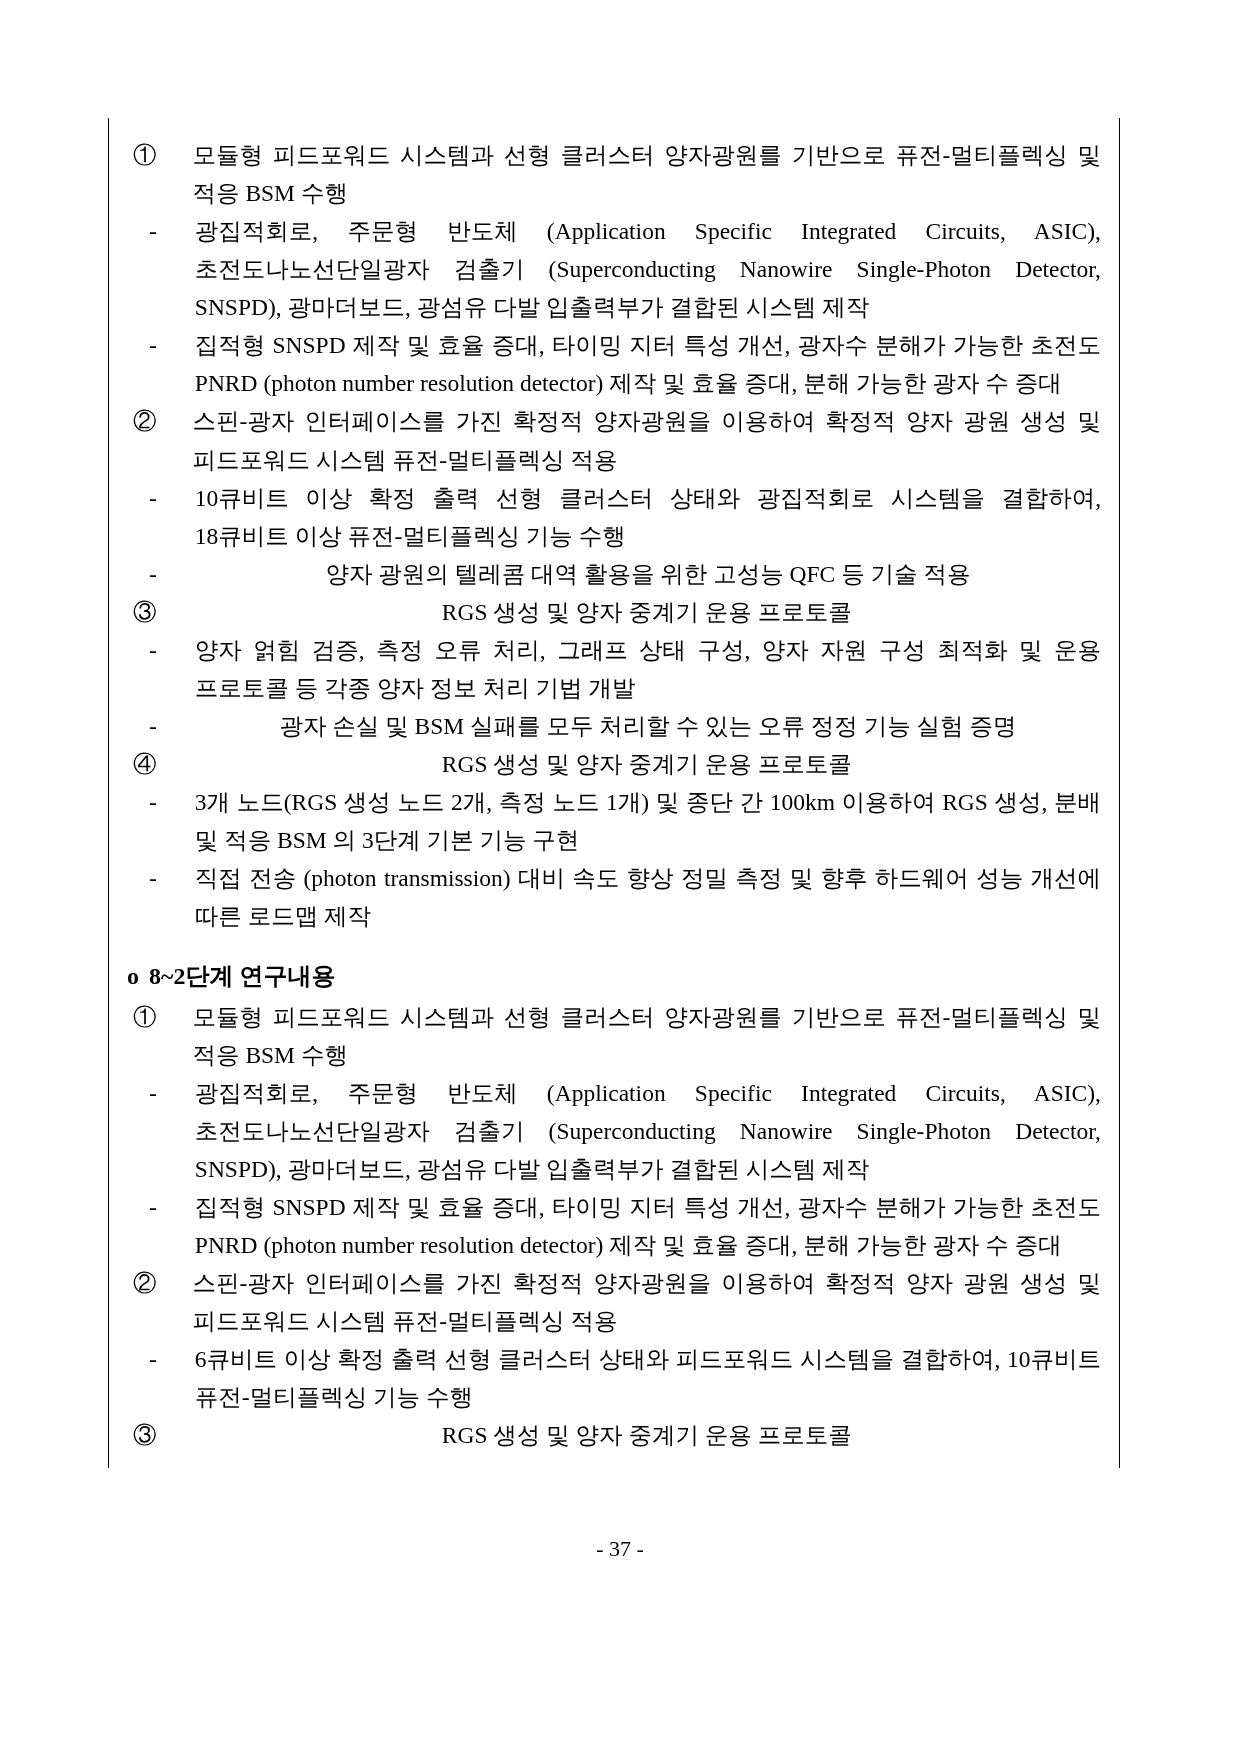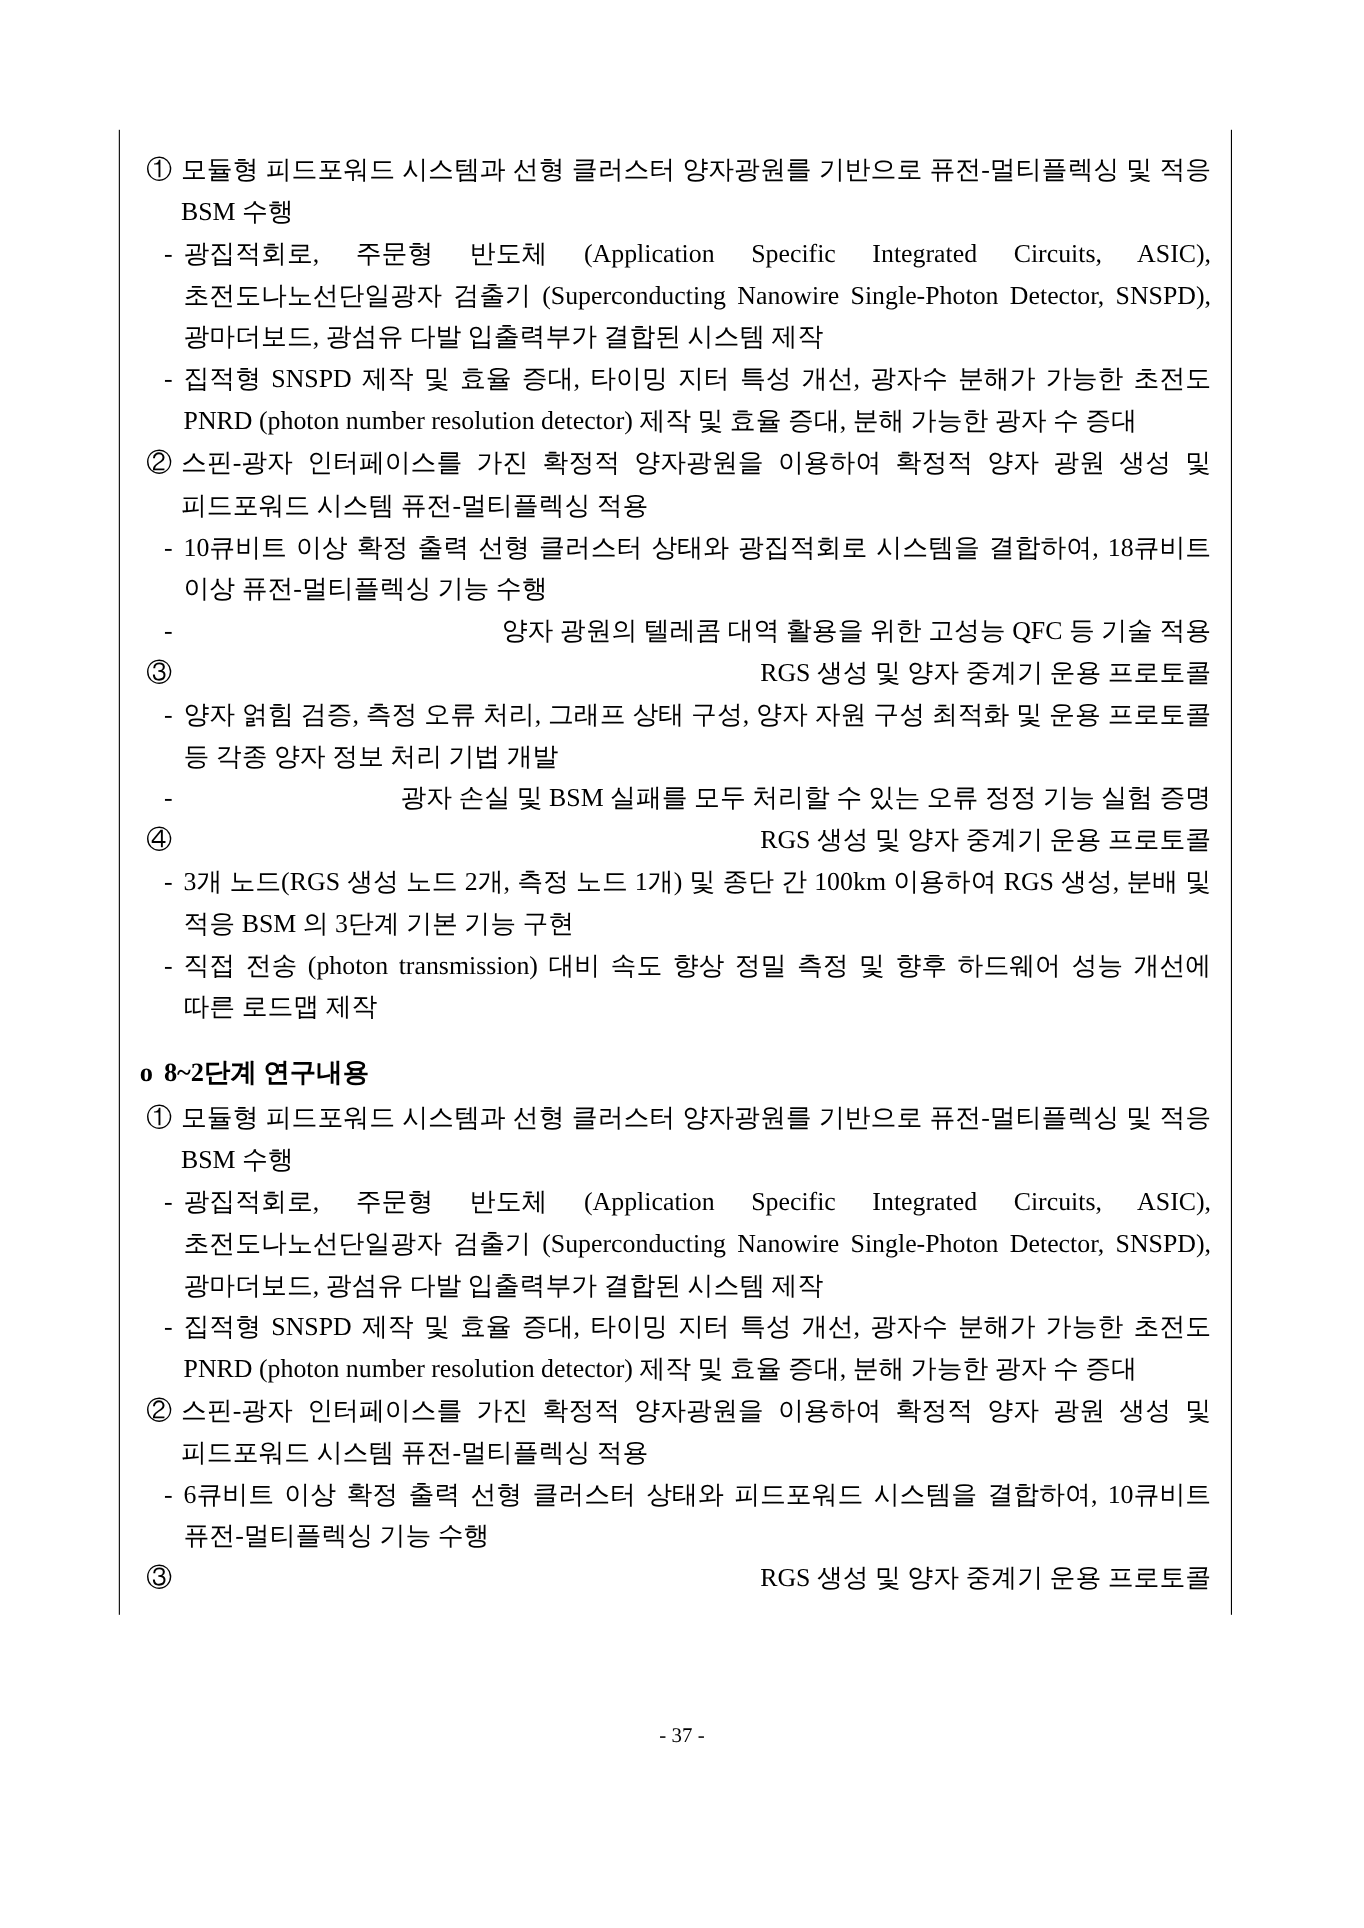--- a/index.html
+++ b/index.html
@@ -63,45 +63,45 @@
   .marker.dash {
     margin-left: 22px;
     padding-right: 10px;
   }
   .body-text {
     flex: 1 1 auto;
     text-align: justify;
     text-justify: inter-word;
     word-break: keep-all;
     hyphens: none;
+    margin-left: 28px;
   }
   .body-text.nojustify {
-    text-align: right;
+    text-align: center;
   }
   .section-head {
     font-size: 24px;
     font-weight: bold;
     line-height: 1.6;
     margin-top: 22px;
     margin-bottom: 2px;
     display: flex;
     align-items: flex-start;
   }
   .section-head .marker {
     padding-right: 10px;
   }
   .page-number {
     position: absolute;
     left: 0;
     right: 0;
     top: 1536px;
     text-align: center;
-    font-size: 19px;
+    font-size: 22px;
     font-family: "Liberation Serif", serif;
-    margin-top: 32px;
   }
 </style>
 </head>
 <body>
 
 <div class="page">
 
   <div class="content-frame">
 
     <div class="block">

